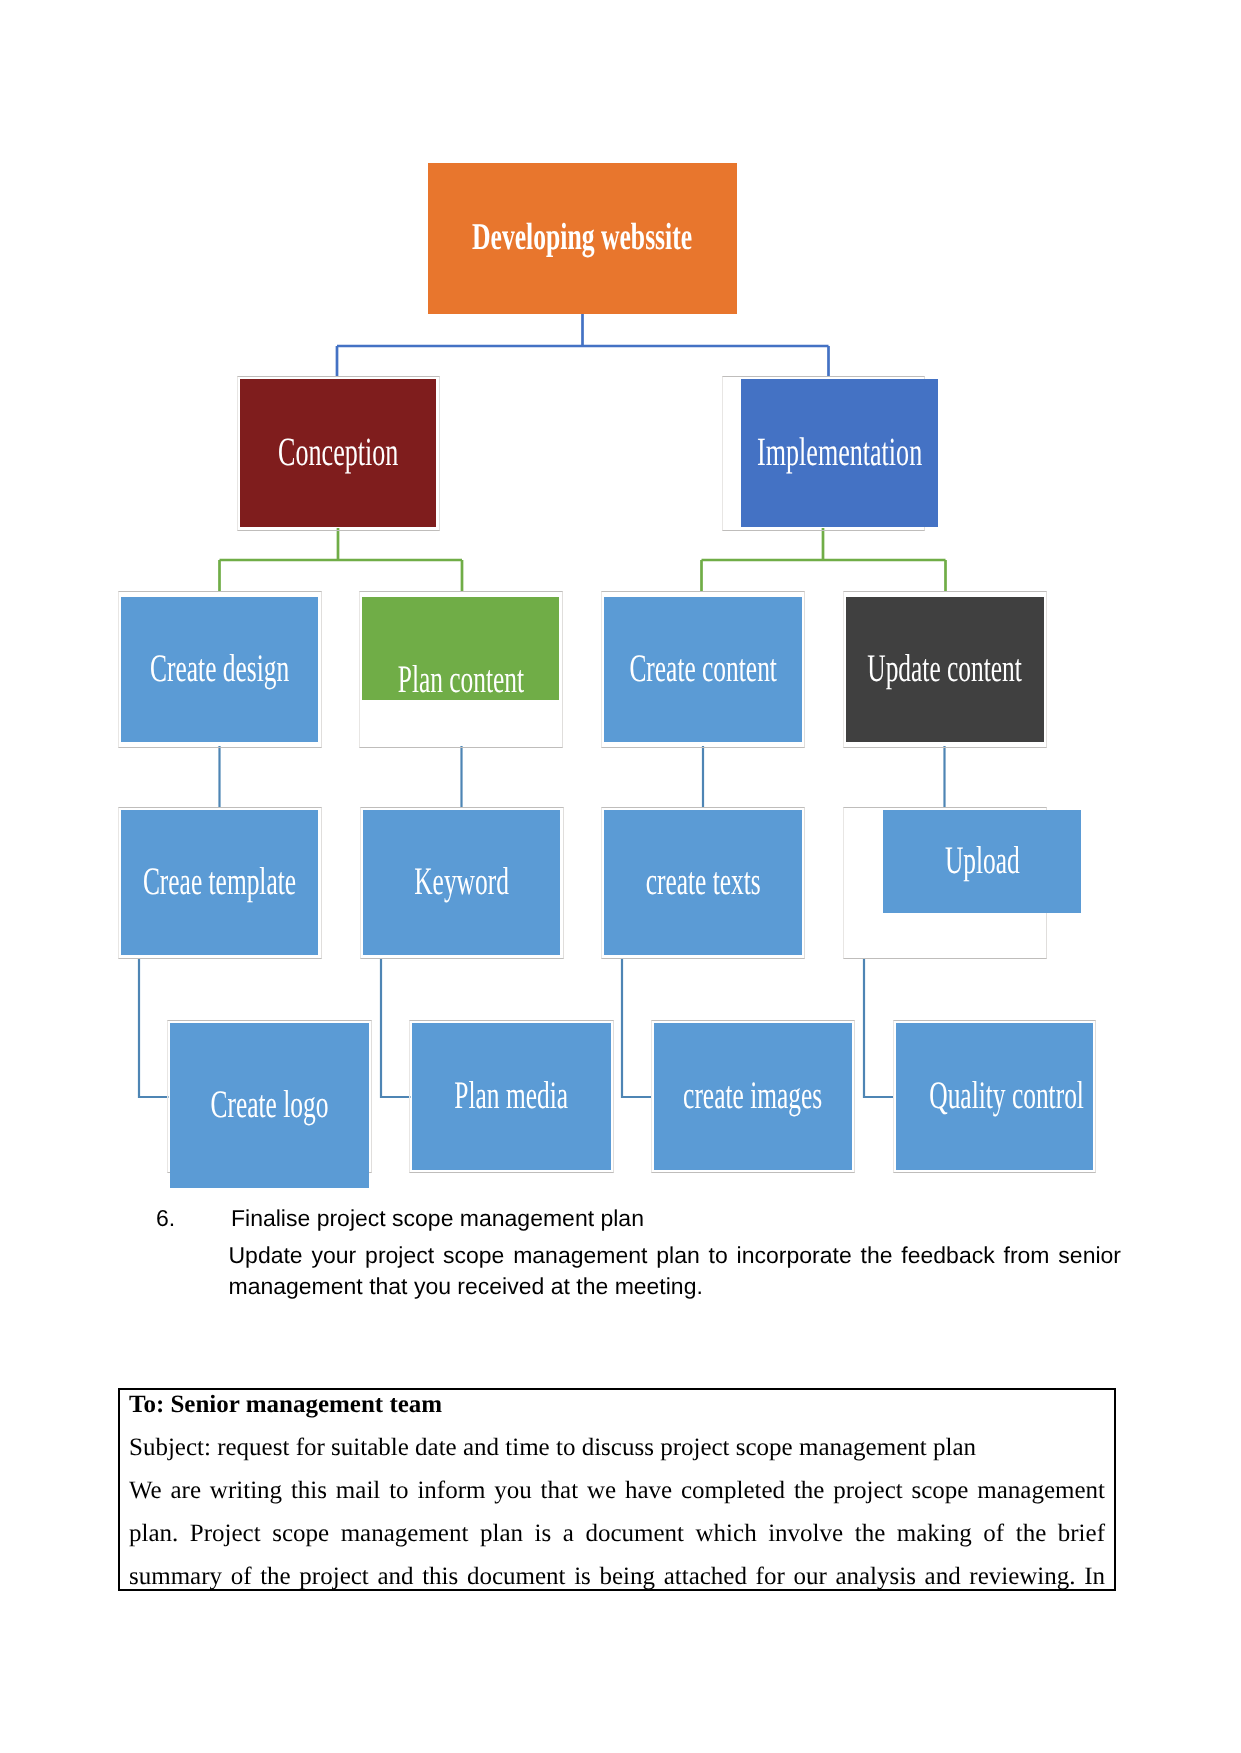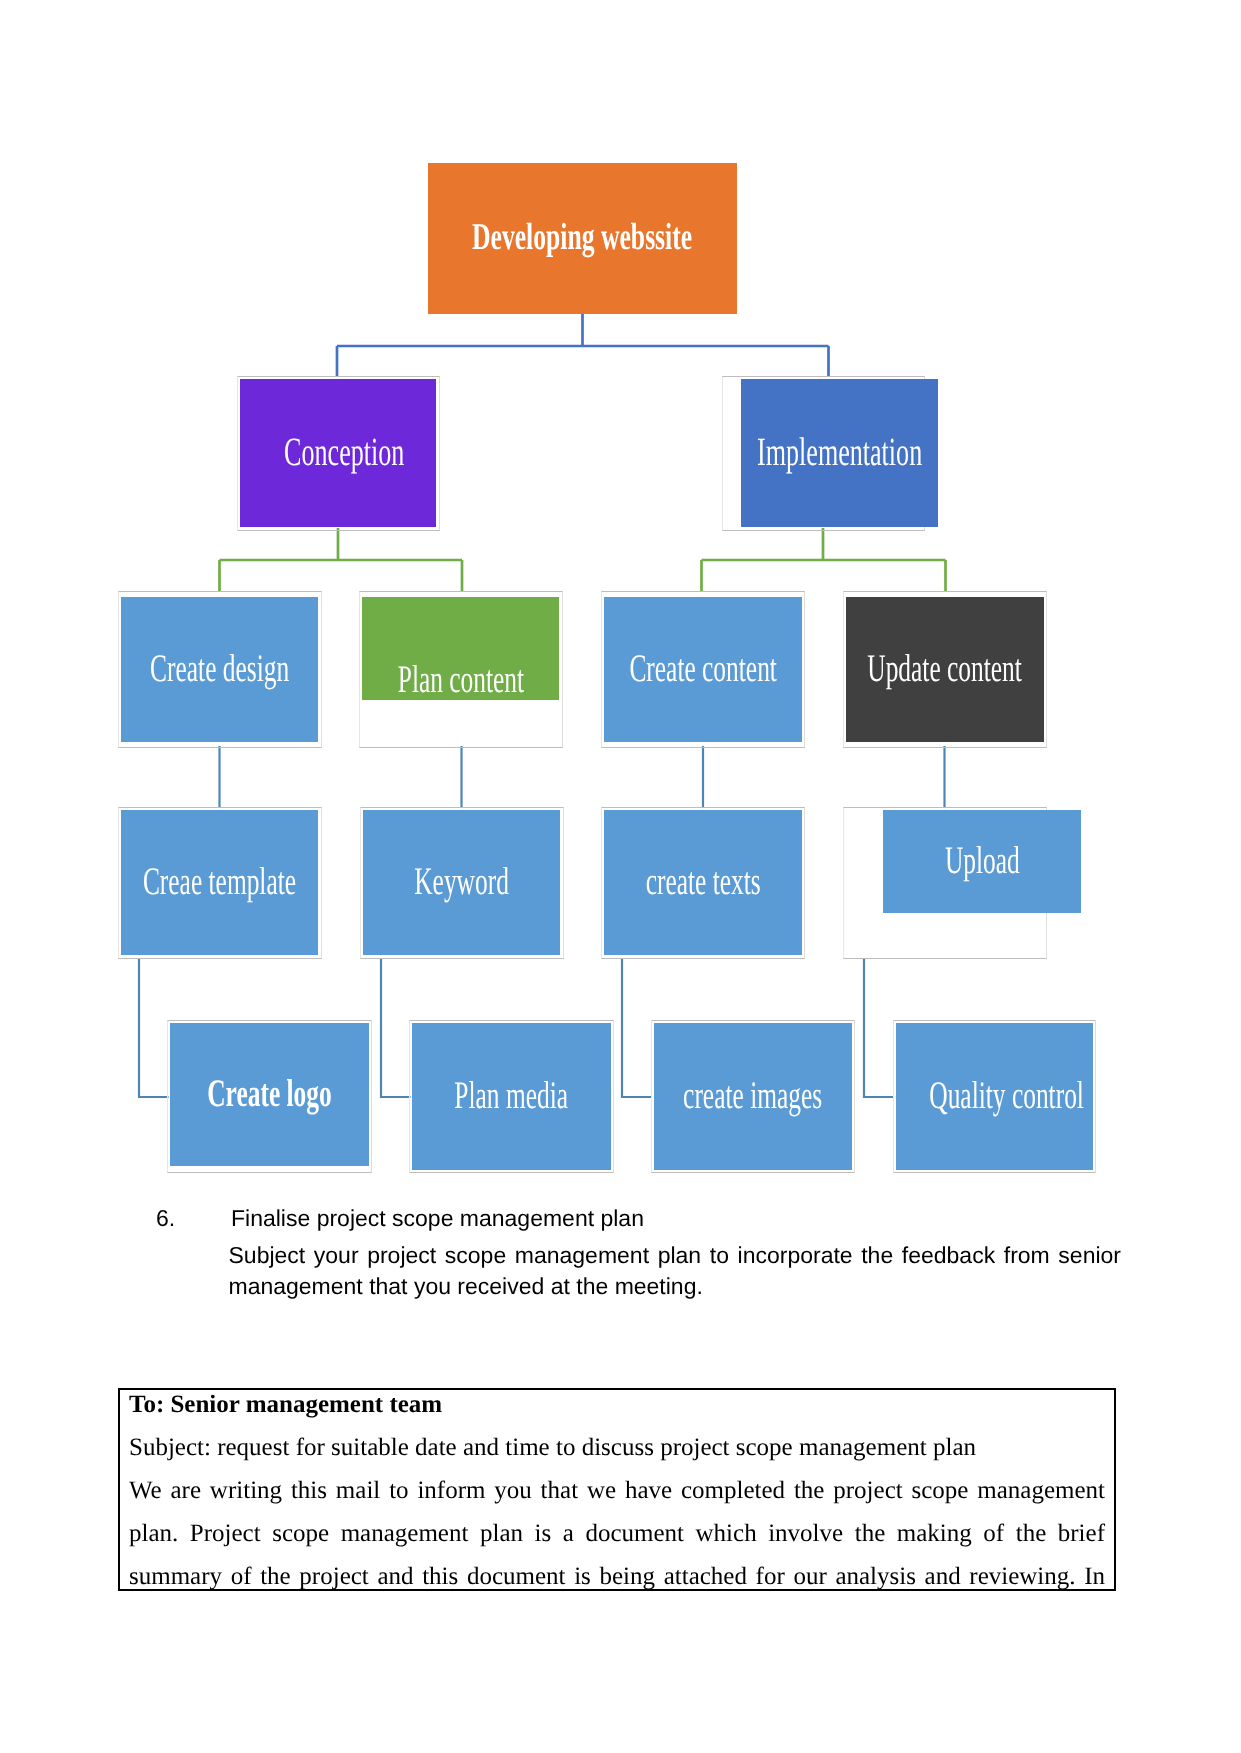--- a/index.html
+++ b/index.html
@@ -57,21 +57,21 @@
         <path d="M622 958 L622 1097 L652 1097"></path>
         <path d="M864 958 L864 1097 L894 1097"></path>
       </g>
     </svg>
 
     <div class="node" style="left:428px;top:163px;width:309px;height:151px;background:#E8762D;">
       <span class="lbl" style="font-size:38px;font-weight:bold;transform:translateY(-2px) scaleX(.675);">Developing webssite</span>
     </div>
 
     <div class="frame" style="left:237px;top:376px;width:203px;height:155px;"></div>
-    <div class="node" style="left:240px;top:379px;width:196px;height:148px;background:#6d28d9;justify-content:flex-end;">
+    <div class="node" style="left:240px;top:379px;width:196px;height:148px;background:#7f1d1d;">
       <span class="lbl" style="font-size:40px;">Conception</span>
     </div>
 
     <div class="frame" style="left:722px;top:376px;width:203px;height:155px;"></div>
     <div class="node" style="left:725px;top:379px;width:197px;height:148px;background:#4472C4;margin-left:16px;">
       <span class="lbl" style="font-size:40px;">Implementation</span>
     </div>
 
     <div class="frame" style="left:118px;top:591px;width:204px;height:157px;"></div>
     <div class="node" style="left:121px;top:597px;width:197px;height:145px;background:#5B9BD5;">
@@ -107,21 +107,21 @@
     <div class="node" style="left:604px;top:810px;width:198px;height:145px;background:#5B9BD5;">
       <span class="lbl" style="font-size:39px;">create texts</span>
     </div>
 
     <div class="frame" style="left:843px;top:807px;width:204px;height:152px;"></div>
     <div class="node" style="left:846px;top:810px;width:198px;height:103px;background:#5B9BD5;margin-left:37px;">
       <span class="lbl" style="font-size:39px;">Upload</span>
     </div>
 
     <div class="frame" style="left:167px;top:1020px;width:205px;height:153px;"></div>
-    <div class="node" style="left:170px;top:1023px;width:199px;height:143px;background:#5B9BD5;font-weight:bold;">
+    <div class="node" style="left:170px;top:1023px;width:199px;height:165px;background:#5B9BD5;">
       <span class="lbl" style="font-size:39px;">Create logo</span>
     </div>
 
     <div class="frame" style="left:409px;top:1020px;width:205px;height:153px;"></div>
     <div class="node" style="left:412px;top:1023px;width:199px;height:147px;background:#5B9BD5;">
       <span class="lbl" style="font-size:39px;">Plan media</span>
     </div>
 
     <div class="frame" style="left:651px;top:1020px;width:204px;height:153px;"></div>
     <div class="node" style="left:654px;top:1023px;width:198px;height:147px;background:#5B9BD5;">
@@ -130,21 +130,21 @@
 
     <div class="frame" style="left:893px;top:1020px;width:203px;height:153px;"></div>
     <div class="node" style="left:896px;top:1023px;width:197px;height:147px;background:#5B9BD5;padding-left:25px;">
       <span class="lbl" style="font-size:39px;">Quality control</span>
     </div>
   </div>
 
   <div class="abs sans" style="left:156px;top:1203px;font-size:23px;line-height:30px;">6.</div>
   <div class="abs sans" style="left:231px;top:1203px;font-size:23px;line-height:30px;white-space:nowrap;">Finalise project scope management plan</div>
   <div class="abs sans" style="left:228.5px;top:1240px;width:892.5px;font-size:23px;line-height:30.5px;
-              text-align:justify;">Subject your project scope management plan to incorporate the feedback from senior management that you received at the meeting.</div>
+              text-align:justify;">Update your project scope management plan to incorporate the feedback from senior management that you received at the meeting.</div>
 
 
   <div class="abs" style="left:118px;top:1388px;width:998px;height:203px;
               box-sizing:border-box;border:2px solid #000;overflow:hidden;">
     <div class="serif" style="padding:0 9px 0 9px;margin-top:-7.5px;">
       <div style="font-size:25px;line-height:43.2px;font-weight:bold;">To: Senior management team</div>
       <div style="font-size:25px;line-height:43.2px;">Subject: request for suitable date and time to discuss project scope management plan</div>
       <div style="font-size:25px;line-height:43.2px;text-align:justify;text-align-last:justify;">We are writing this mail to inform you that we have completed the project scope management plan. Project scope management plan is a document which involve the making of the brief summary of the project and this document is being attached for our analysis and reviewing. In</div>
     </div>
   </div>

